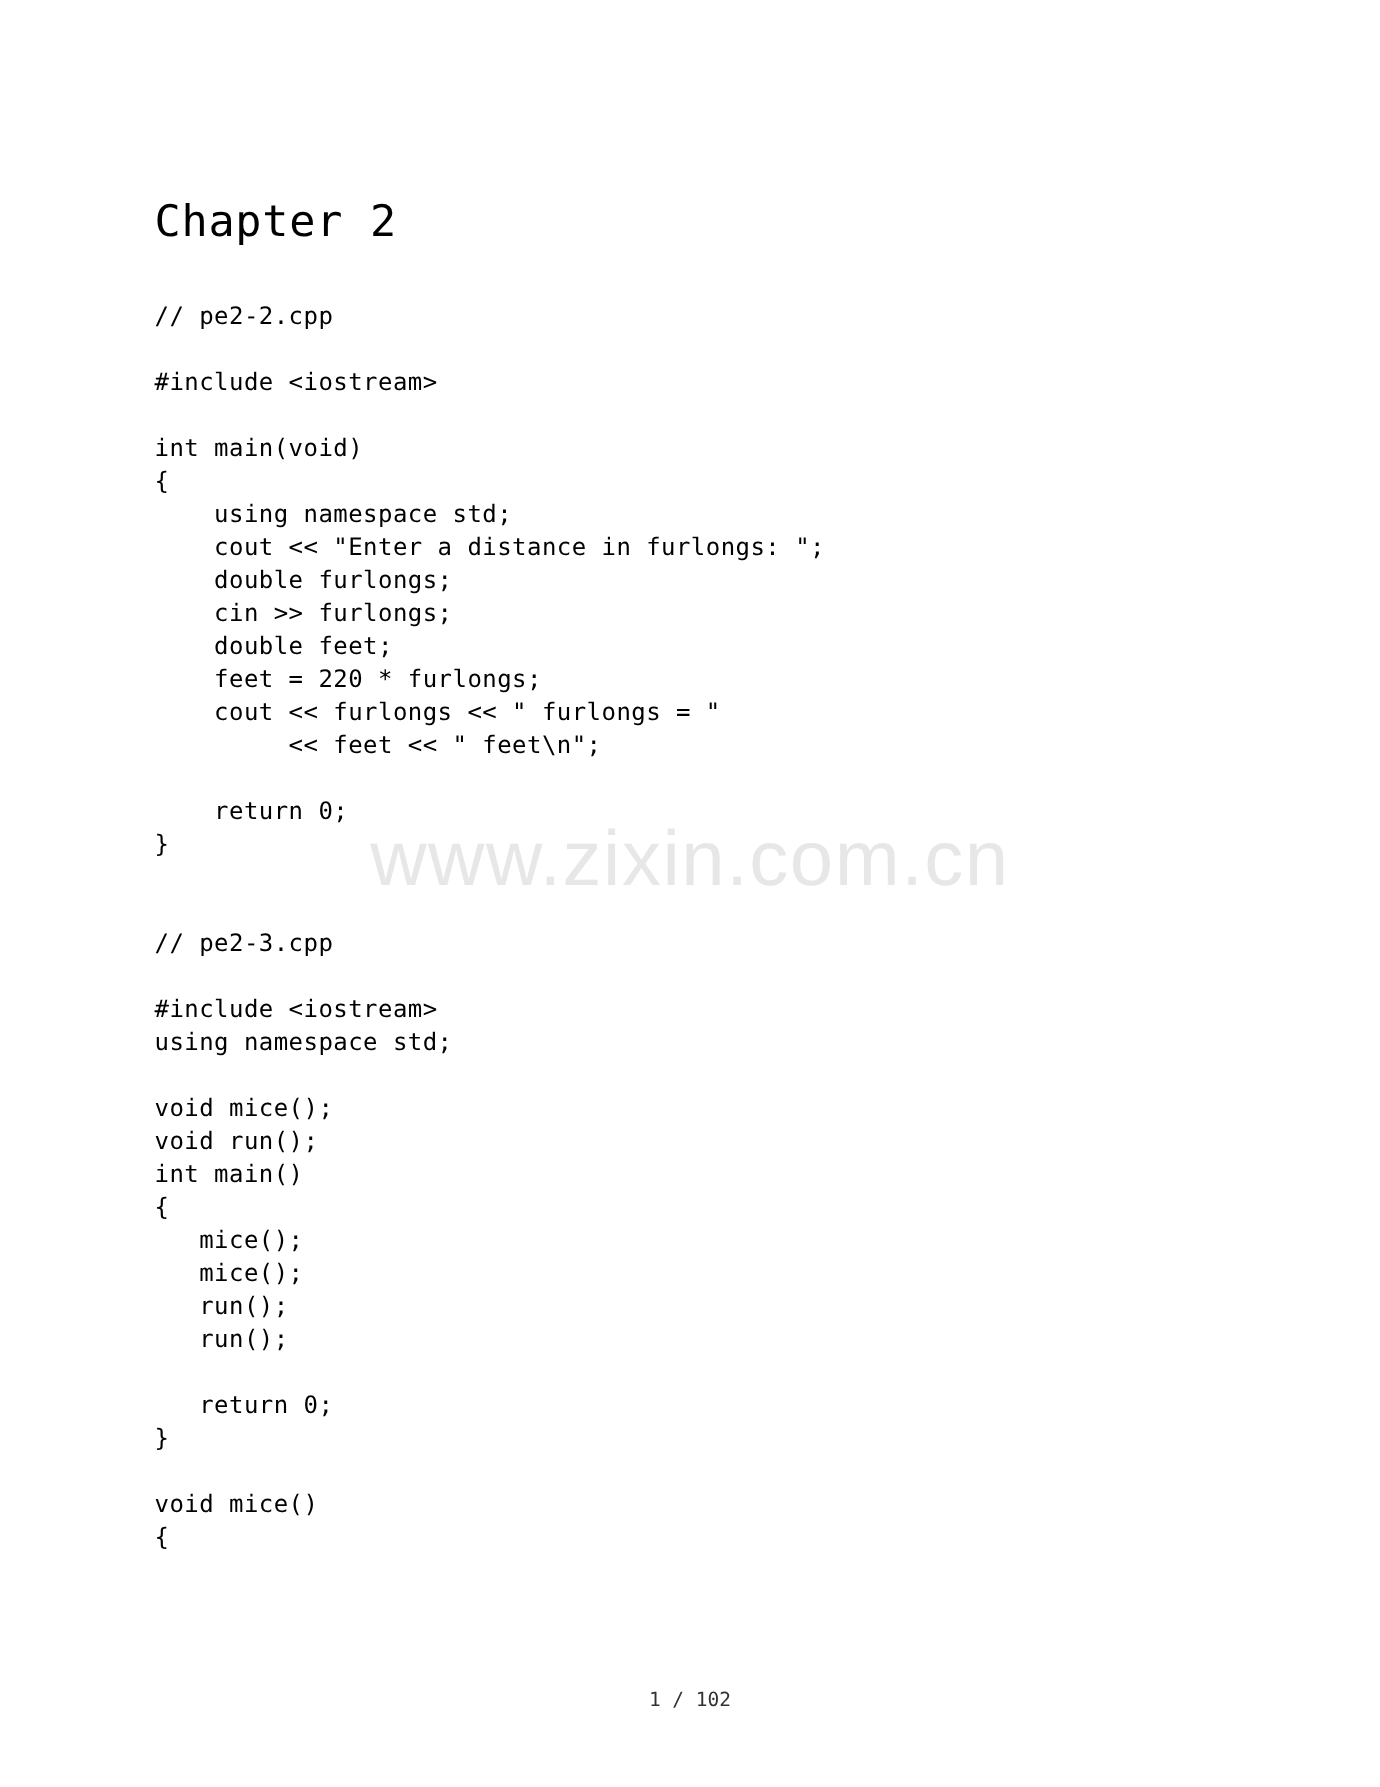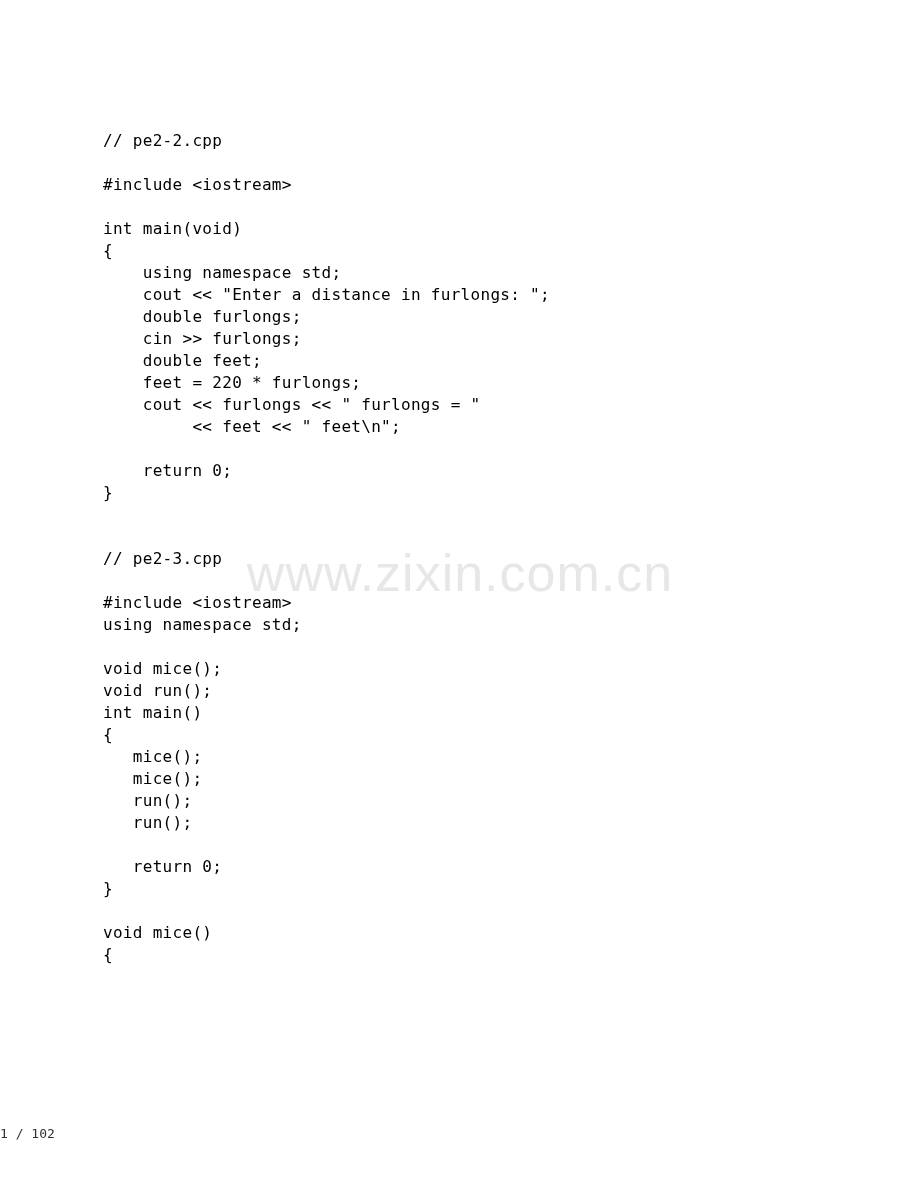--- a/index.html
+++ b/index.html
@@ -41,32 +41,33 @@
     z-index: 0;
   }
   .content {
     position: relative;
     z-index: 1;
   }
   .footer {
     position: absolute;
     bottom: 50px;
     width: 920px;
-    text-align: left;
+    text-align: center;
     font-size: 13px;
     color: #333333;
     font-family: "SimSun", "NSimSun", monospace;
   }
 </style>
 </head>
 <body>
 
 <div class="watermark">www.zixin.com.cn</div>
 
 <div class="page content">
+  <div class="chapter-heading">Chapter 2</div>
   <div class="code-block" id="code-target">// pe2-2.cpp
 
 #include &lt;iostream&gt;
 
 int main(void)
 {
     using namespace std;
     cout &lt;&lt; "Enter a distance in furlongs: ";
     double furlongs;
     cin &gt;&gt; furlongs;

